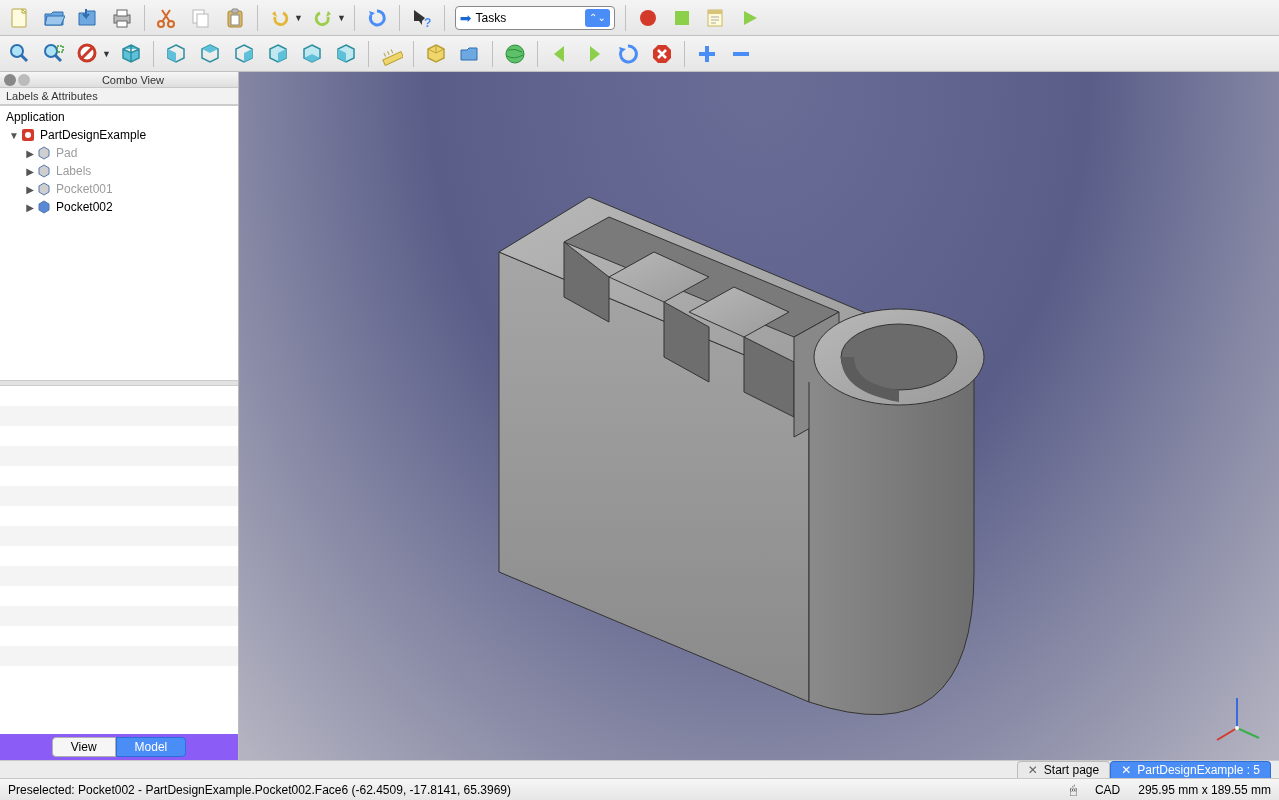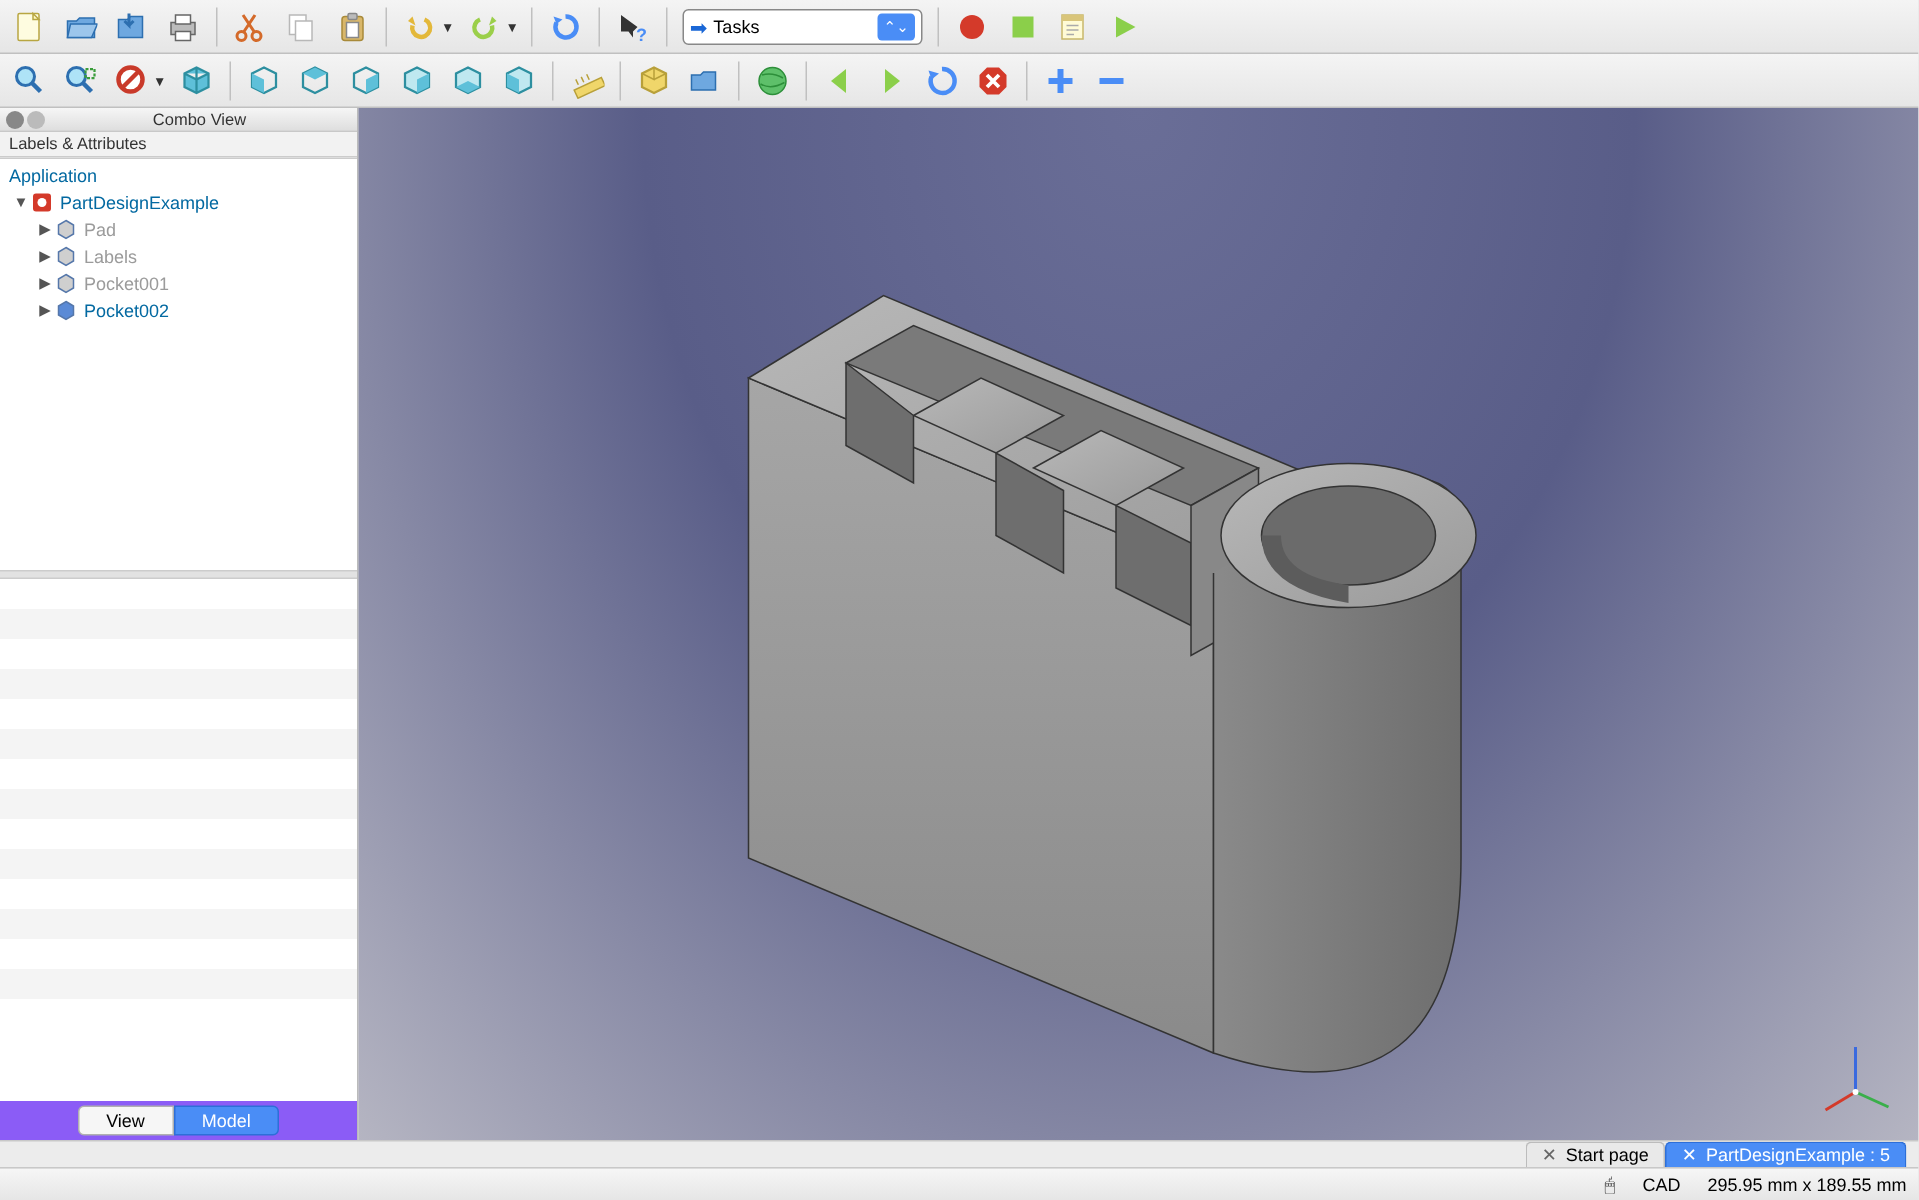--- a/index.html
+++ b/index.html
@@ -20,21 +20,21 @@
 .tabs-row { display: flex; justify-content: center; gap: 0; padding: 3px 0; }
 .tab { padding: 2px 18px; border: 1px solid #b0b0b0; background: #f6f6f6; cursor: pointer; }
 .tab.active { background: #4a8df6; color: #fff; border-color: #2d6fd8; }
 .tab:first-child { border-top-left-radius: 4px; border-bottom-left-radius: 4px; }
 .tab:last-child { border-top-right-radius: 4px; border-bottom-right-radius: 4px; }
 .section-label { background: #f2f2f2; padding: 2px 6px; border-bottom: 1px solid #ccc; font-size: 11px; color: #333; }
 .tree { flex: 0 0 auto; height: 275px; background: #fff; overflow: auto; border-top: 1px solid #ccc; padding: 2px; }
 .tree-row { display: flex; align-items: center; height: 18px; padding-left: 4px; cursor: pointer; }
 .tree-caret { width: 12px; text-align: center; color: #555; font-size: 10px; }
 .tree-icon { width: 16px; height: 16px; margin-right: 4px; display: inline-flex; align-items: center; justify-content: center; }
-.tree-label { color: #0369a1; }
+.tree-label { color: #000000; }
 .tree-label.dim { color: #9b9b9b; }
 .tree-label.bold { font-weight: 400; }
 .splitter-h { height: 6px; background: #e2e2e2; cursor: row-resize; border-top: 1px solid #ccc; border-bottom: 1px solid #ccc; }
 .prop-table { flex: 1; background: #fff; overflow: auto; }
 .prop-head { display: flex; height: 18px; background: linear-gradient(#fefefe, #e6e6e6); border-bottom: 1px solid #ccc; }
 .prop-head div { padding: 2px 6px; border-right: 1px solid #ccc; font-size: 11px; }
 .prop-head div:first-child { width: 90px; }
 .prop-rows div.row { height: 20px; display: flex; }
 .prop-rows div.row:nth-child(even) { background: #f4f4f4; }
 .bottom-tabs { display: flex; justify-content: center; gap: 0; padding: 3px 0; background: #8b5cf6; }
@@ -429,18 +429,19 @@
     <span class="x">✕</span>
     <span>Start page</span>
   </div>
   <div class="doc-tab active">
     <span class="x">✕</span>
     <span>PartDesignExample : 5</span>
   </div>
 </div>
 
 <div class="status-bar">
+  <span>Preselected: Pocket002 - PartDesignExample.Pocket002.Face6 (-62.4509, -17.8141, 65.3969)</span>
   <div class="status-right">
     <span>🖱</span>
     <span>CAD</span>
     <span>295.95 mm x 189.55 mm</span>
   </div>
 </div>
 
 </body></html>

